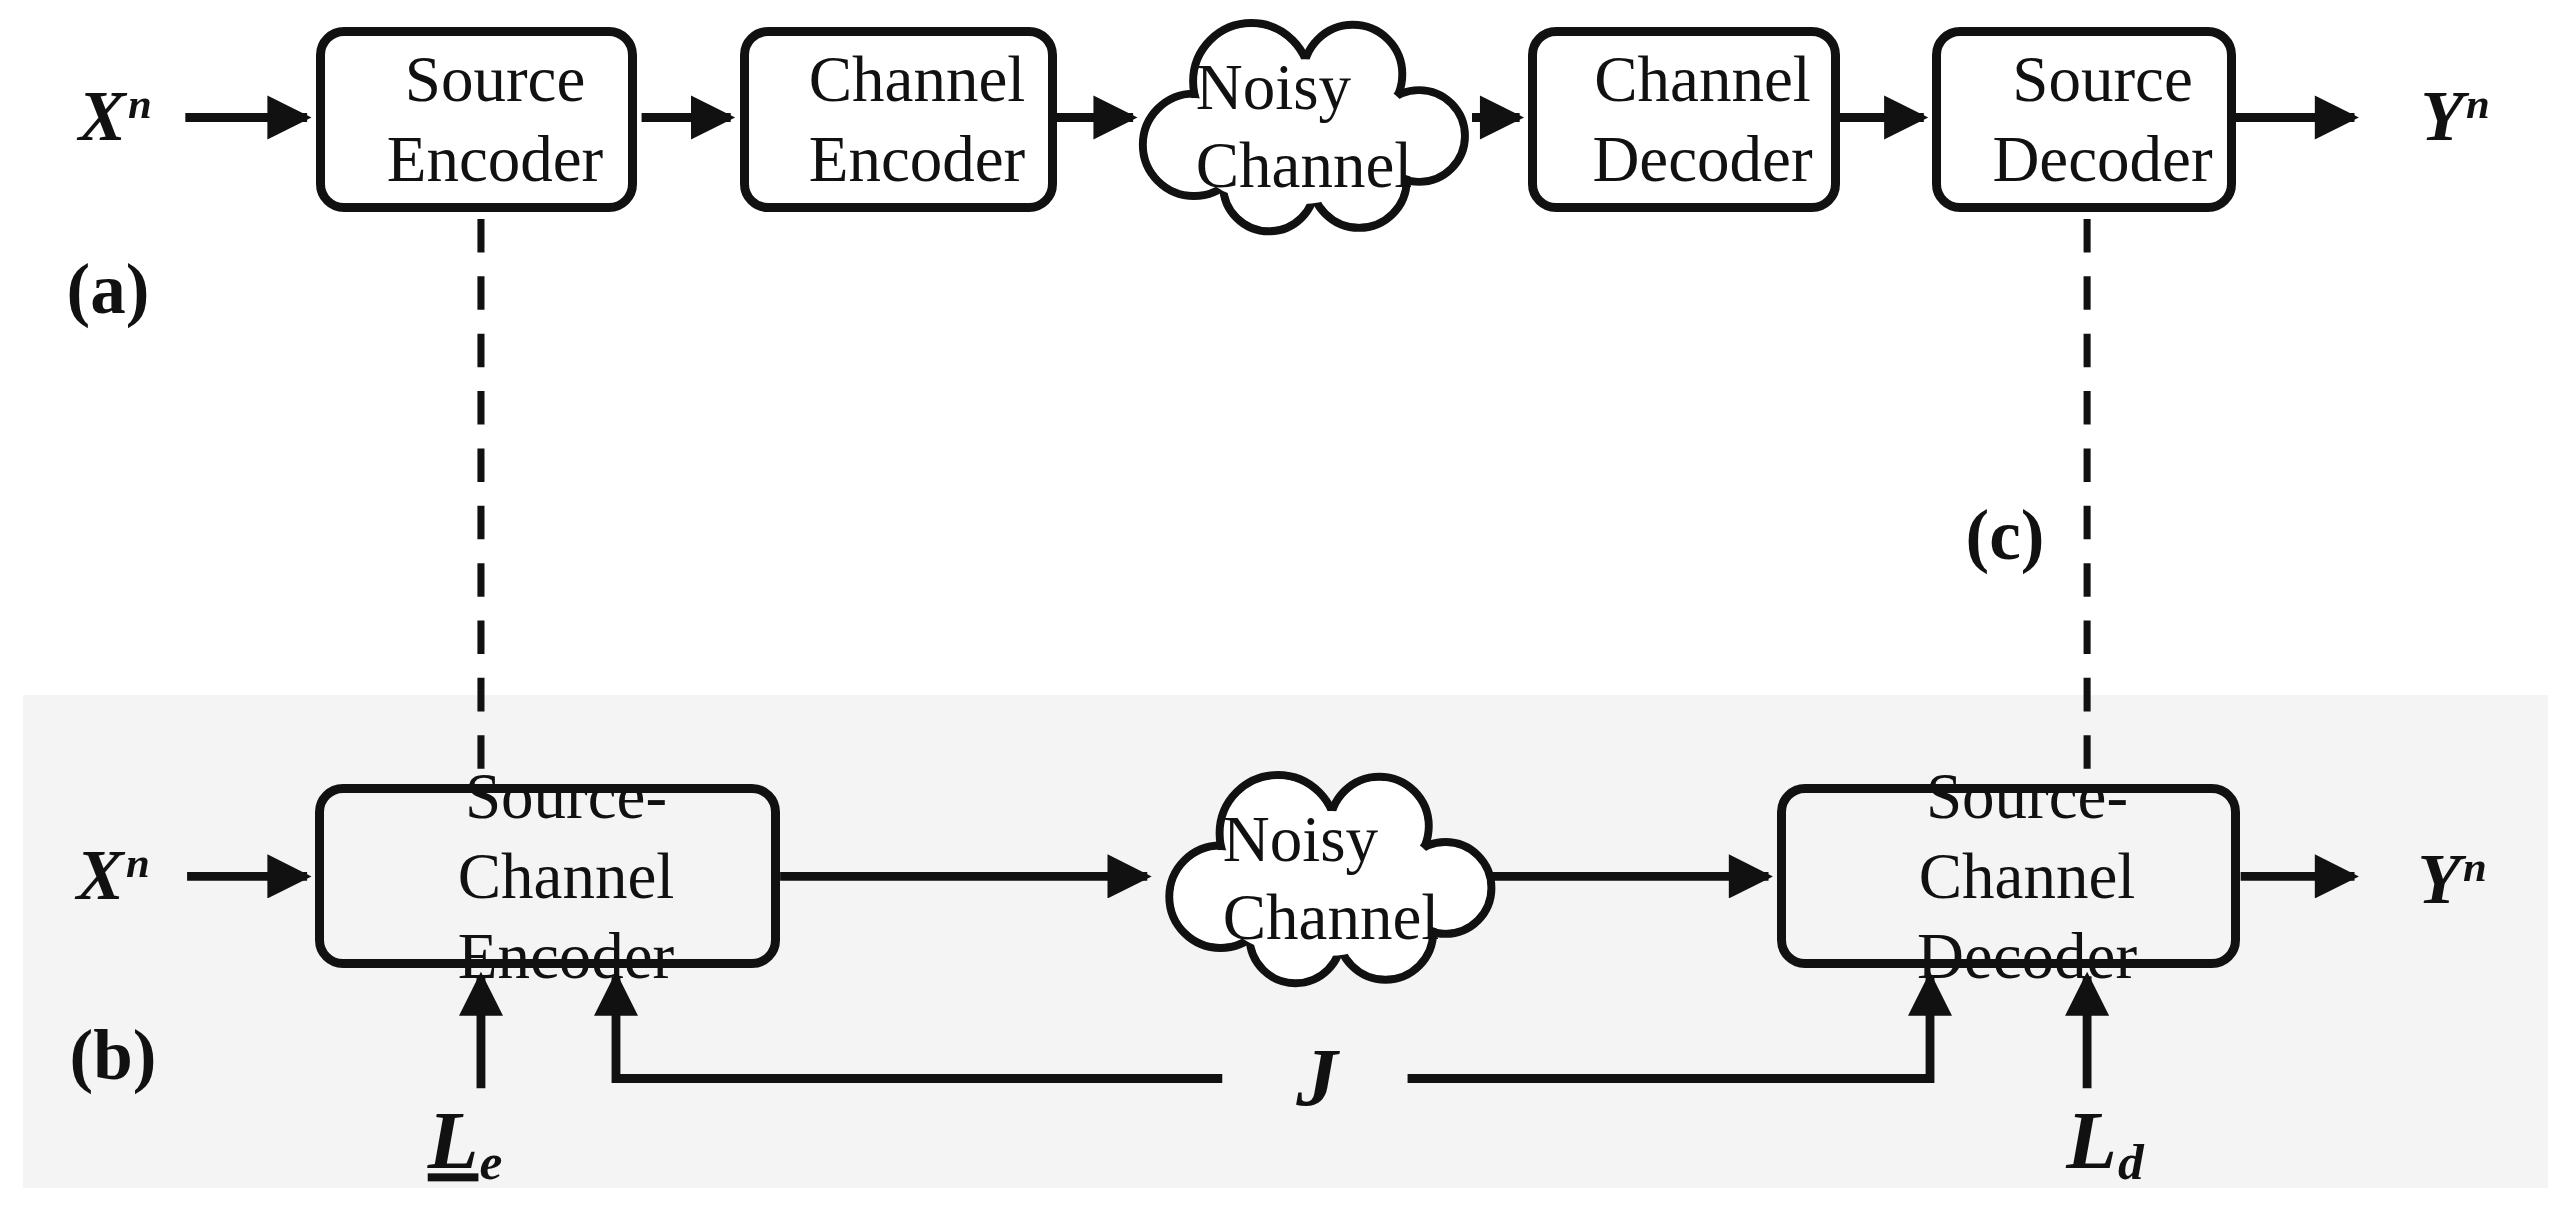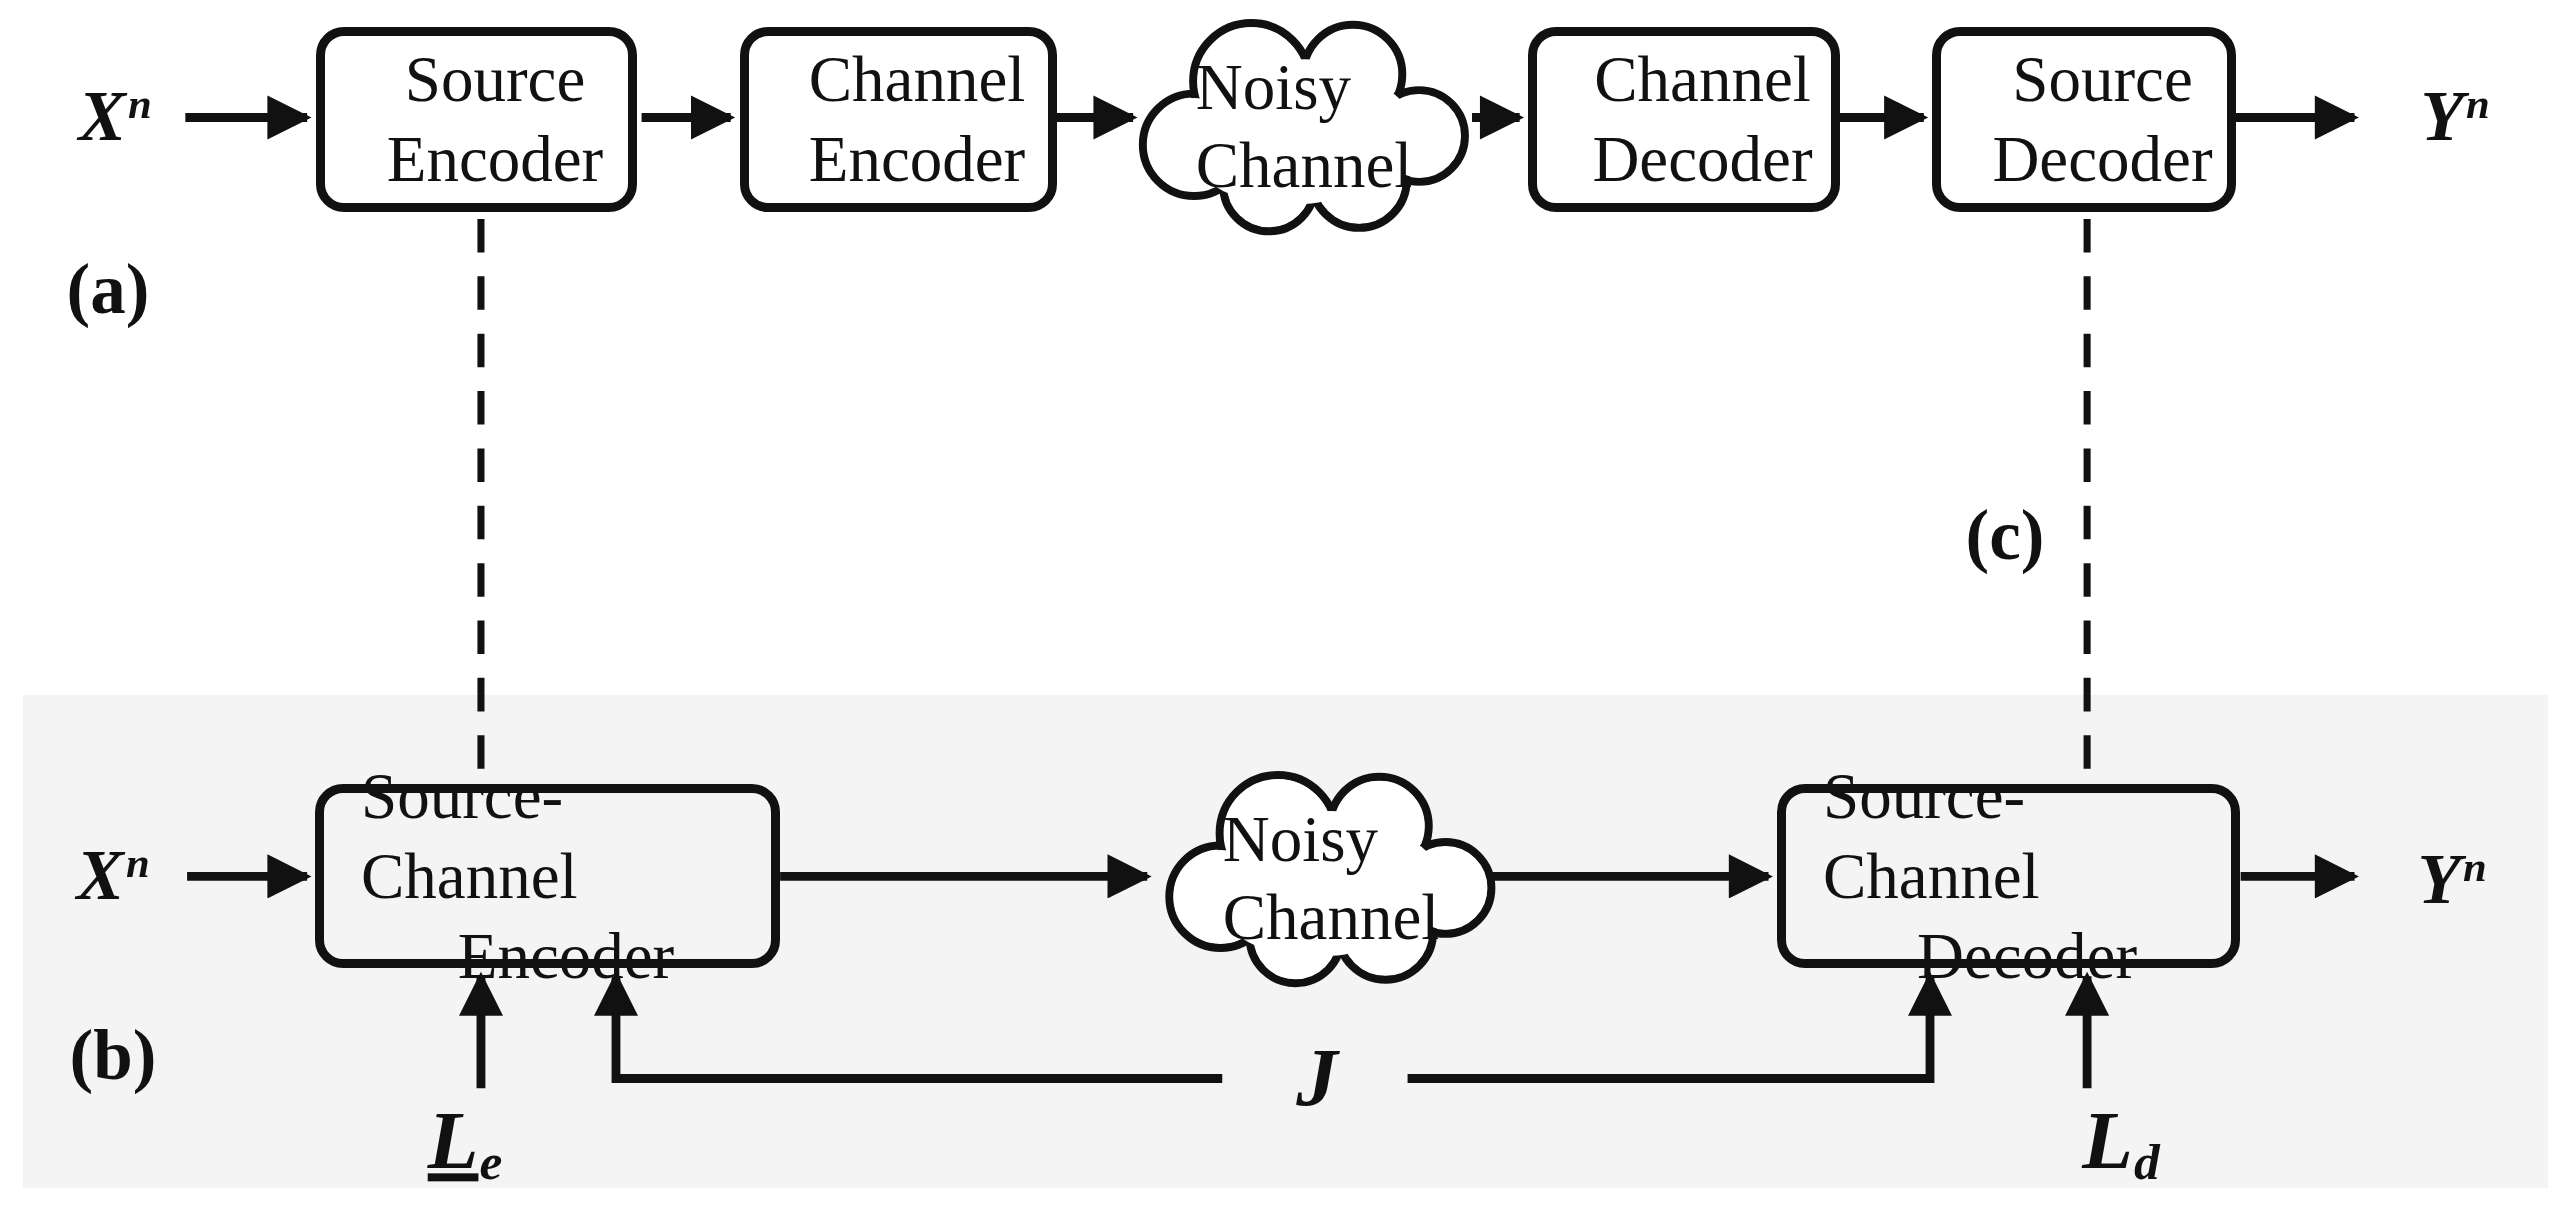--- a/index.html
+++ b/index.html
@@ -7,21 +7,21 @@
   body { font-family:"Liberation Serif","DejaVu Serif",serif; color:#111111; }
   #stage { position:relative; width:2576px; height:1211px; overflow:hidden; background:#ffffff; }
 
   .band { position:absolute; left:23px; top:695px; width:2525px; height:493px; background:#f4f4f4; }
 
   svg.layer { position:absolute; left:0; top:0; width:2576px; height:1211px; }
 
   .box {
     position:absolute; border:9.7px solid #111111; border-radius:28px;
     display:flex; flex-direction:column; align-items:center; justify-content:center;
-    text-align:left; font-size:65px; line-height:80px; background:#ffffff;padding-left:37px;
+    text-align:center; font-size:65px; line-height:80px; background:#ffffff;padding-left:37px;
   }
   .box.on-gray { background:transparent; }
 
   .cloud-label {
     position:absolute; transform:translate(-50%,-50%); text-align:left;
     font-size:65px; line-height:78px; white-space:nowrap;
   }
 
   .math { position:absolute; transform:translate(-50%,-50%); font-weight:bold; font-style:italic; white-space:nowrap; }
   .m92 { font-size:71px; }
@@ -151,21 +151,21 @@
   <div class="cloud-label" style="left:1331px; top:878px;">
     <div>Noisy</div>
     <div>Channel</div>
   </div>
 
   <div class="math m92" style="left:115px; top:116px;"><span>X</span><span class="sup">n</span></div>
   <div class="math m92" style="left:2455px; top:116px;"><span>Y</span><span class="sup">n</span></div>
   <div class="math m92" style="left:113px; top:875px;"><span>X</span><span class="sup">n</span></div>
   <div class="math m92" style="left:2452px; top:879px;"><span>Y</span><span class="sup">n</span></div>
   <div class="math m94" style="left:465px; top:1142px;text-decoration:underline;"><span>L</span><span class="sub">e</span></div>
-  <div class="math m94" style="left:2105px; top:1142px;margin-left:16px;"><span>L</span><span class="sub">d</span></div>
+  <div class="math m94" style="left:2105px; top:1142px;"><span>L</span><span class="sub">d</span></div>
   <div class="math m94" style="left:1317px; top:1077px;"><span>J</span></div>
 
   <div class="panel" style="left:108px; top:289px;">(a)</div>
   <div class="panel" style="left:113px; top:1055px;">(b)</div>
   <div class="panel" style="left:2005px; top:535px;">(c)</div>
 
 </div>
 
 
 </body></html>

